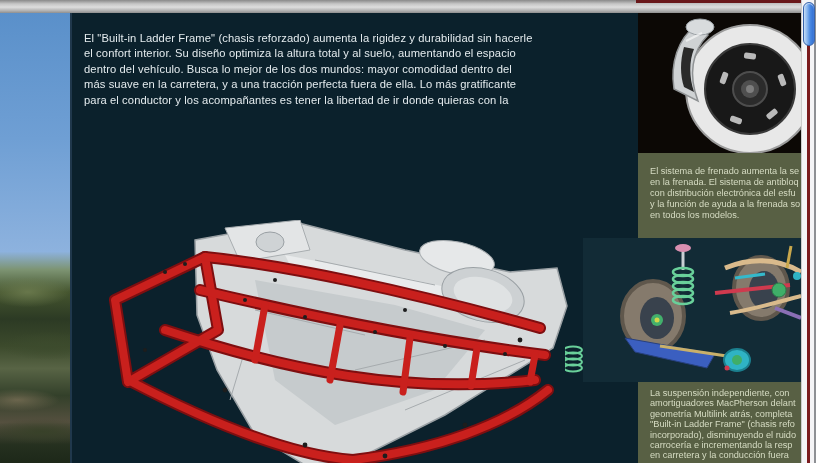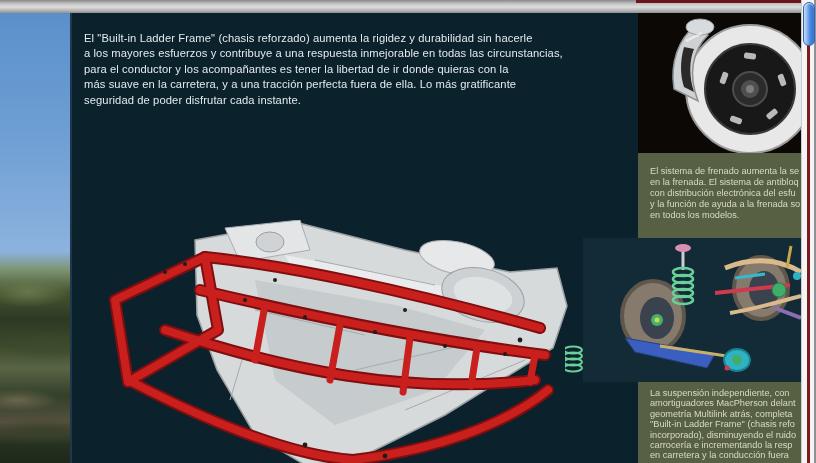--- a/index.html
+++ b/index.html
@@ -51,24 +51,24 @@
   <div class="chrome">
     <div class="chrome-redline"></div>
   </div>
 
   <div class="content">
 
     <div class="photo-strip"></div>
 
     <div class="paragraph">
       <div class="pline">El "Built-in Ladder Frame" (chasis reforzado) aumenta la rigidez y durabilidad sin hacerle</div>
-      <div class="pline">a los mayores esfuerzos y contribuye a una respuesta inmejorable en todas las circunstancias,</div>
+      <div class="pline">el confort interior. Su diseño optimiza la altura total y al suelo, aumentando el espacio</div>
+      <div class="pline">dentro del vehículo. Busca lo mejor de los dos mundos: mayor comodidad dentro del</div>
+      <div class="pline">más suave en la carretera, y a una tracción perfecta fuera de ella. Lo más gratificante</div>
       <div class="pline">para el conductor y los acompañantes es tener la libertad de ir donde quieras con la</div>
-      <div class="pline">más suave en la carretera, y a una tracción perfecta fuera de ella. Lo más gratificante</div>
-      <div class="pline">seguridad de poder disfrutar cada instante.</div>
     </div>
 
     <svg class="chassis" viewBox="0 0 465 243">
 
       <path d="M90,20 L190,2 L300,30 L405,52 L452,48 L462,86 L448,128 L340,195 L250,240 L200,245 L150,215 L112,150 L92,95 Z" fill="#d7dadb" stroke="#9aa0a4" stroke-width="1.5"></path>
       <path d="M150,60 L290,85 L380,110 L330,170 L230,205 L170,160 Z" fill="#c6cbcd"></path>
       <path d="M180,35 L300,58 L400,80 L395,95 L190,55 Z" fill="#e9ebec"></path>
 
       <path d="M120,8 L195,0 L205,30 L135,42 Z" fill="#e3e5e6" stroke="#a8adb0" stroke-width="1"></path>
       <ellipse cx="165" cy="22" rx="14" ry="10" fill="#cfd3d5" stroke="#9aa0a4"></ellipse>

